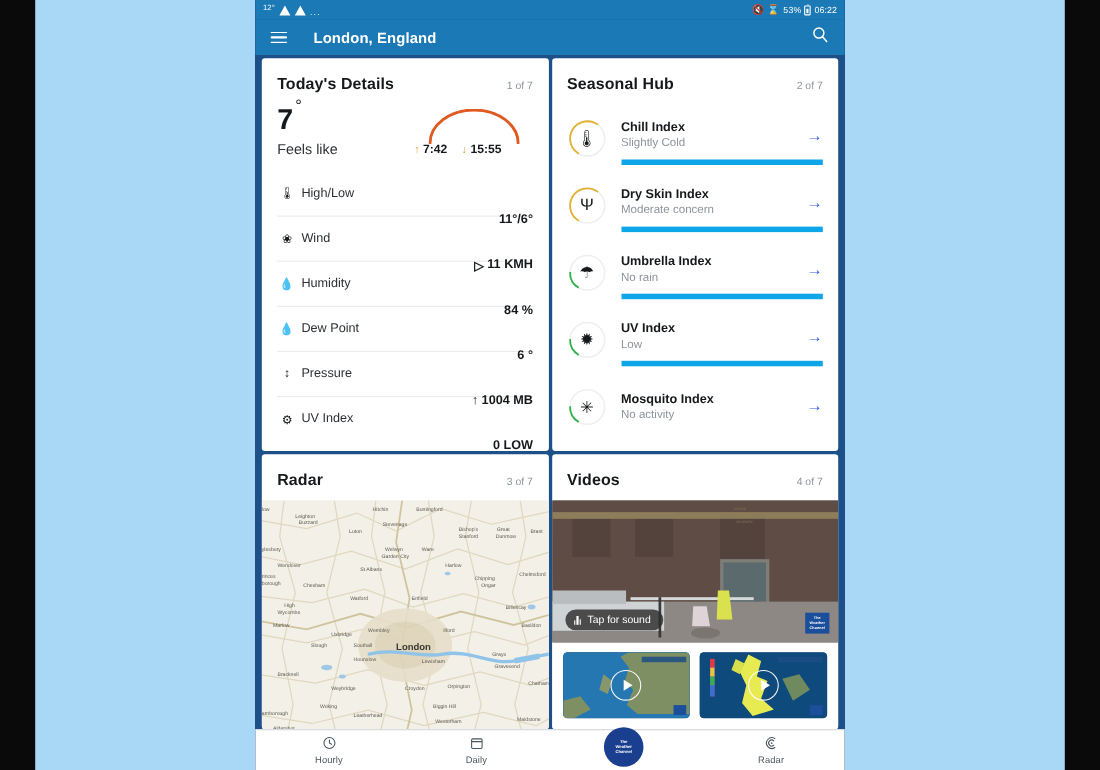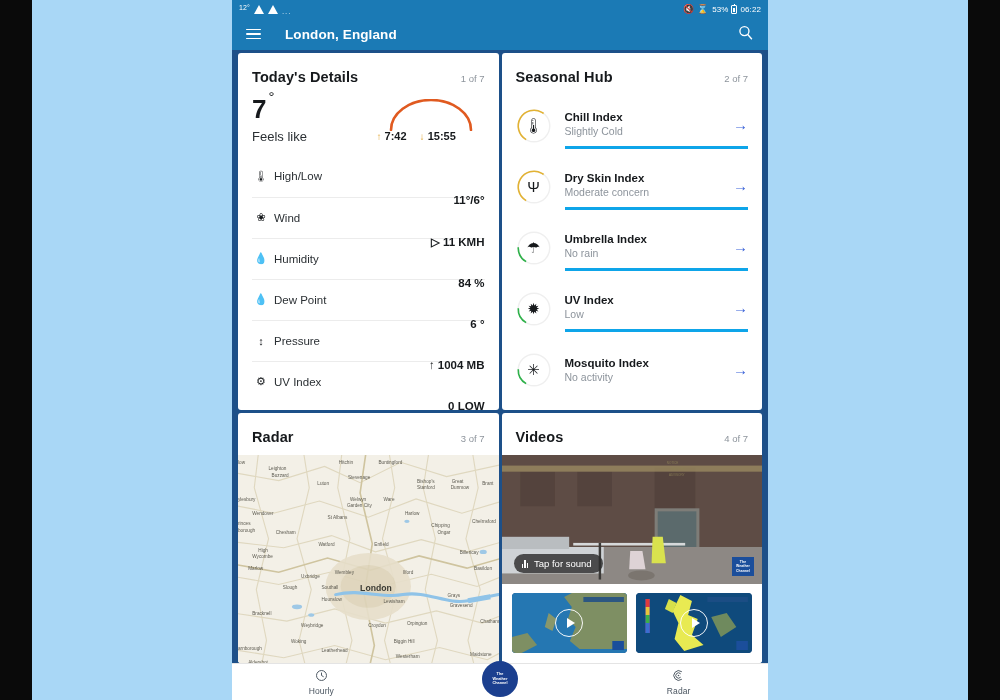--- a/index.html
+++ b/index.html
@@ -166,21 +166,21 @@
   }
   .sh-ring { flex: 0 0 36px; width: 36px; height: 36px; position: relative; }
   .sh-ring svg { position: absolute; inset: 0; }
   .sh-glyph {
     position: absolute; inset: 0;
     display: flex; align-items: center; justify-content: center;
     font-size: 15px; color: #16191c;
   }
   .sh-txt {
     flex: 1 1 auto; margin-left: 13px; min-width: 0;
-    border-bottom: 3px solid #0ea5e9;
+    border-bottom: 5px solid #0ea5e9;
     padding: 9px 0 9px 0;
     display: flex; align-items: center;
   }
   .sh-row:last-child .sh-txt { border-bottom: none; }
   .sh-txt .wrap { flex: 1 1 auto; min-width: 0; }
   .sh-name { font-size: 11.5px; font-weight: bold; color: #16191c; }
   .sh-sub { font-size: 10.5px; color: #8d949c; margin-top: 2px; }
   .sh-arrow { color: #3b63d8; font-size: 15px; padding-left: 8px; }
 
   
@@ -673,20 +673,29 @@
     <div id="bottomnav">
       <div class="nav-item">
         <span class="nv-ic">
           <svg width="13" height="13" viewBox="0 0 24 24" fill="none" stroke="#4a5560" stroke-width="1.8">
             <circle cx="12" cy="12" r="9.2"></circle>
               <path d="M12 6.6 V12 l4 2.4"></path>
           </svg>
         </span>
         <span class="nv-lbl">Hourly</span>
       </div>
+      <div class="nav-item">
+        <span class="nv-ic">
+          <svg width="13" height="13" viewBox="0 0 24 24" fill="none" stroke="#4a5560" stroke-width="1.8">
+            <rect x="3.2" y="5" width="17.6" height="16" rx="1.8"></rect>
+              <path d="M3.2 9.6 H20.8"></path>
+          </svg>
+        </span>
+        <span class="nv-lbl">Daily</span>
+      </div>
       <div class="nav-center">
         <div class="twc-fab">
           <span>The</span>
           <span>Weather</span>
           <span>Channel</span>
         </div>
       </div>
       <div class="nav-item">
         <span class="nv-ic">
           <svg width="13" height="13" viewBox="0 0 24 24" fill="none" stroke="#4a5560" stroke-width="1.8" stroke-linecap="round">

